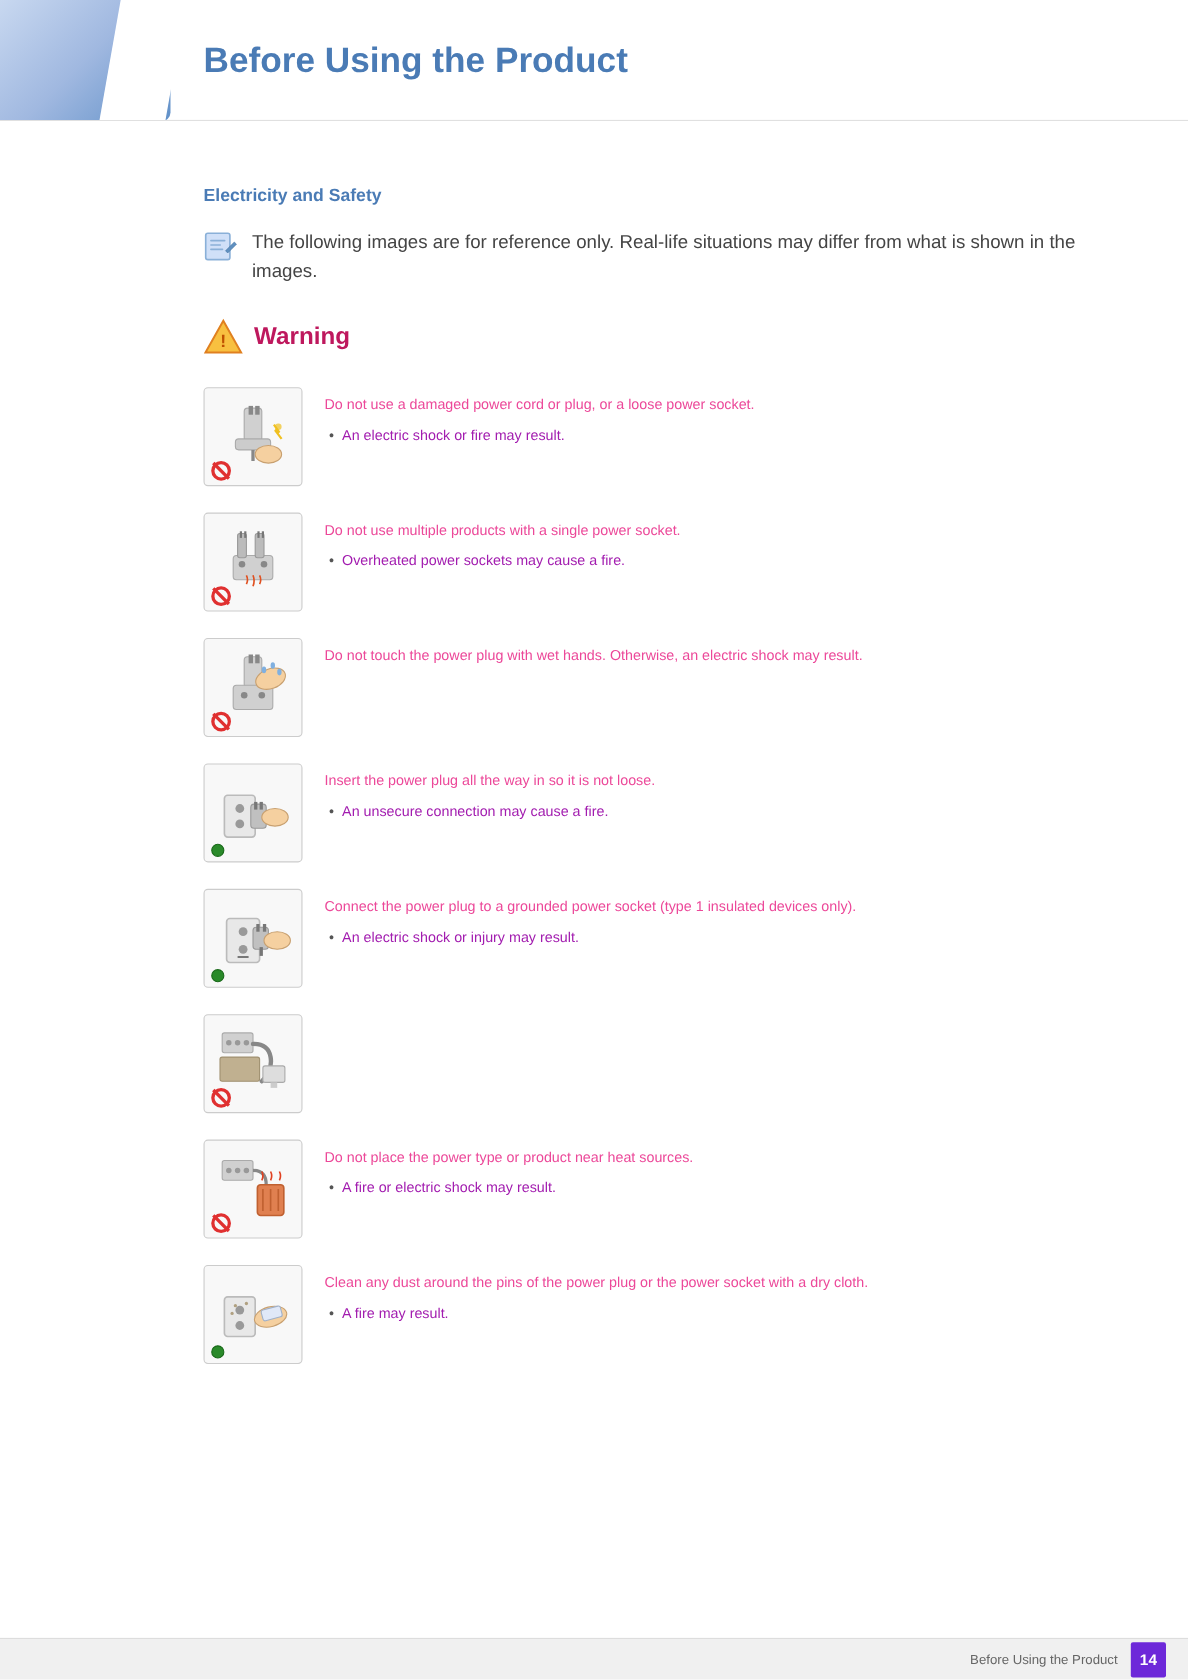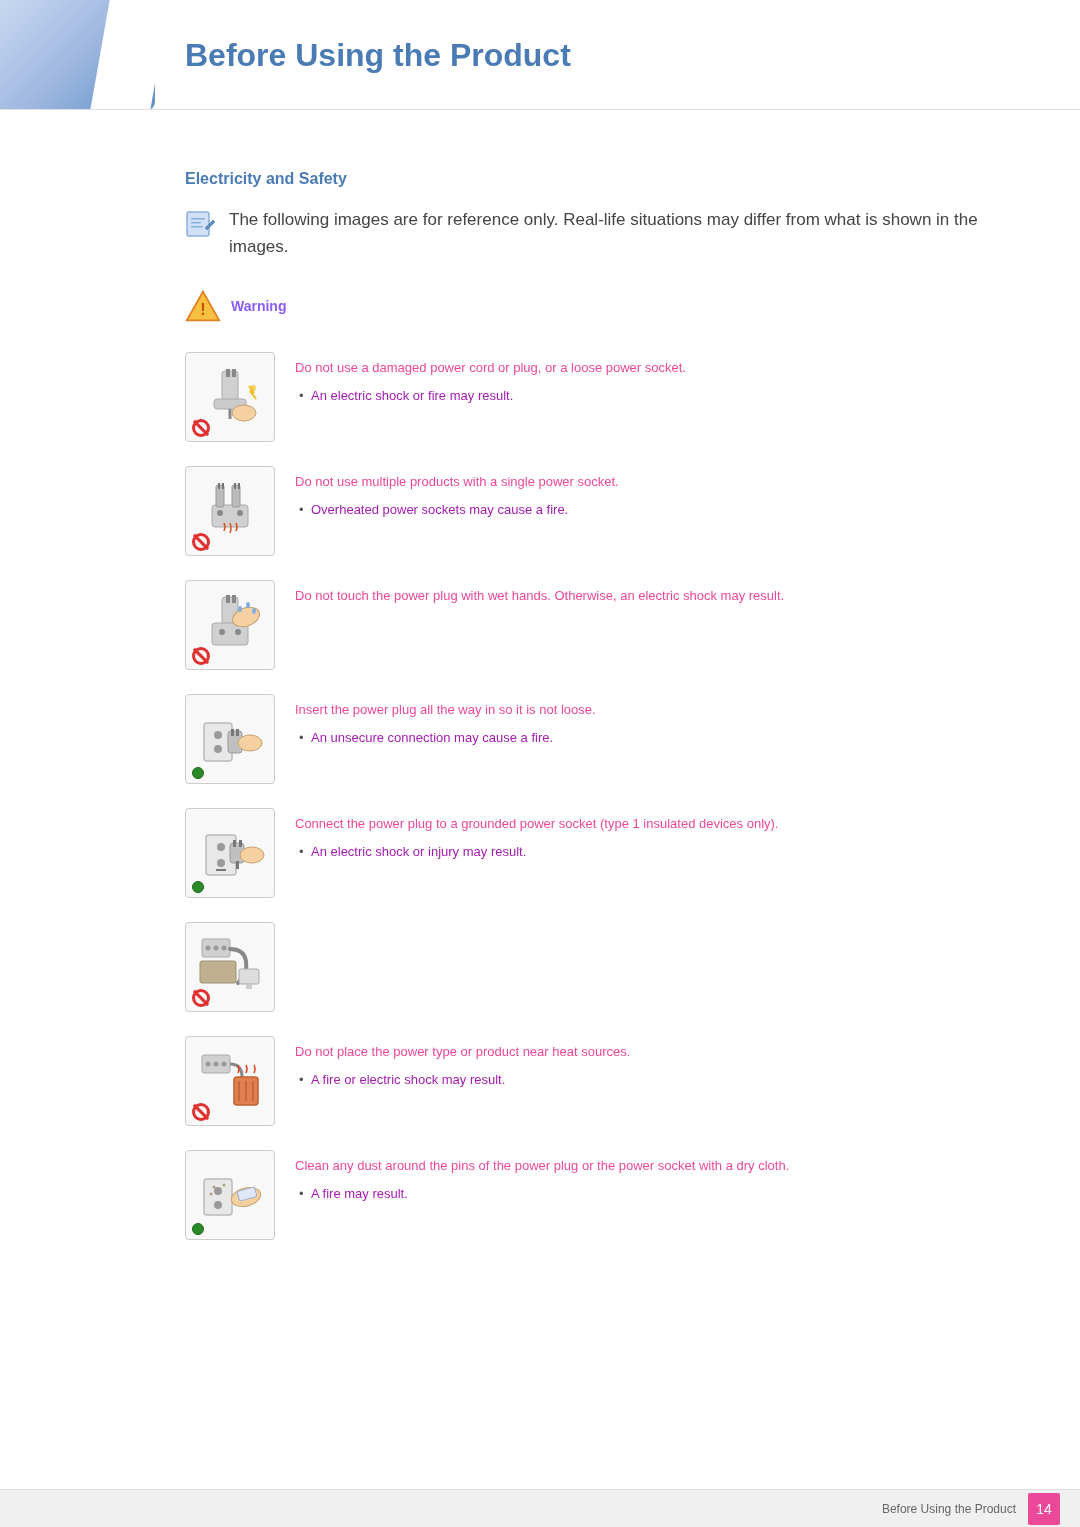--- a/index.html
+++ b/index.html
@@ -98,23 +98,23 @@
       margin-top: 10px;
     }
 
     .warning-triangle {
       width: 36px;
       height: 36px;
       margin-right: 10px;
     }
 
     .warning-label {
-      font-size: 14px;
+      font-size: 22px;
       font-weight: bold;
-      color: #8b5cf6;
+      color: #be185d;
     }
 
     
     .warning-item {
       display: flex;
       align-items: flex-start;
       margin-bottom: 24px;
     }
 
     .warning-item-image {
@@ -180,24 +180,24 @@
       border-top: 1px solid #ddd;
     }
 
     .footer-text {
       font-size: 12px;
       color: #666;
       margin-right: 12px;
     }
 
     .footer-page {
-      background: #ec4899;
+      background: #6d28d9;
       color: white;
       font-size: 14px;
-      font-weight: normal;
+      font-weight: bold;
       width: 32px;
       height: 32px;
       display: flex;
       align-items: center;
       justify-content: center;
       border-radius: 2px;
     }
 
     
     .img-box-inner {

